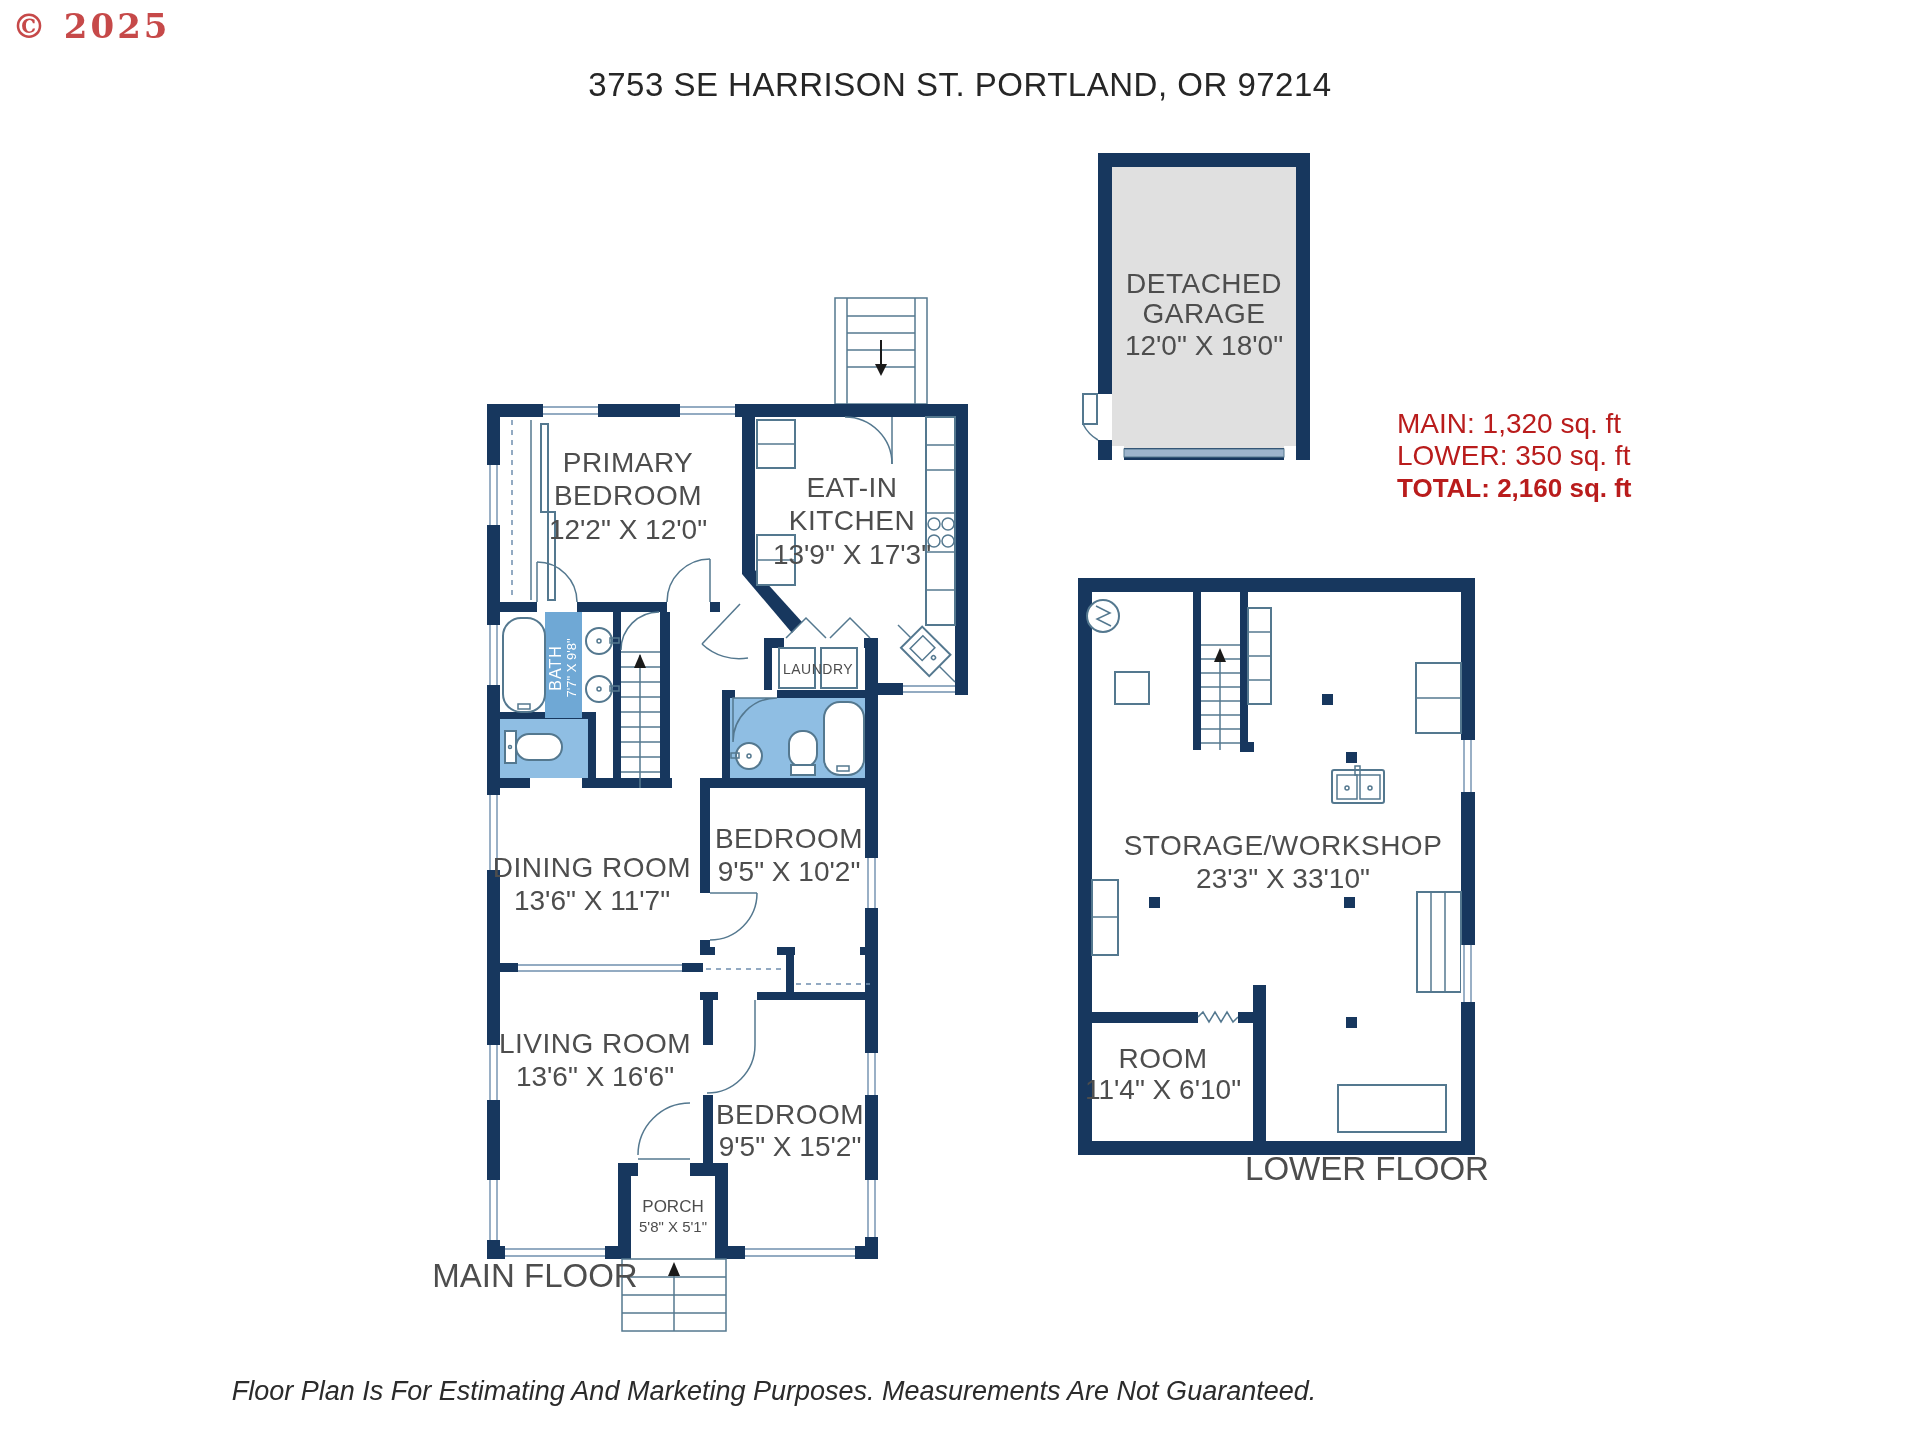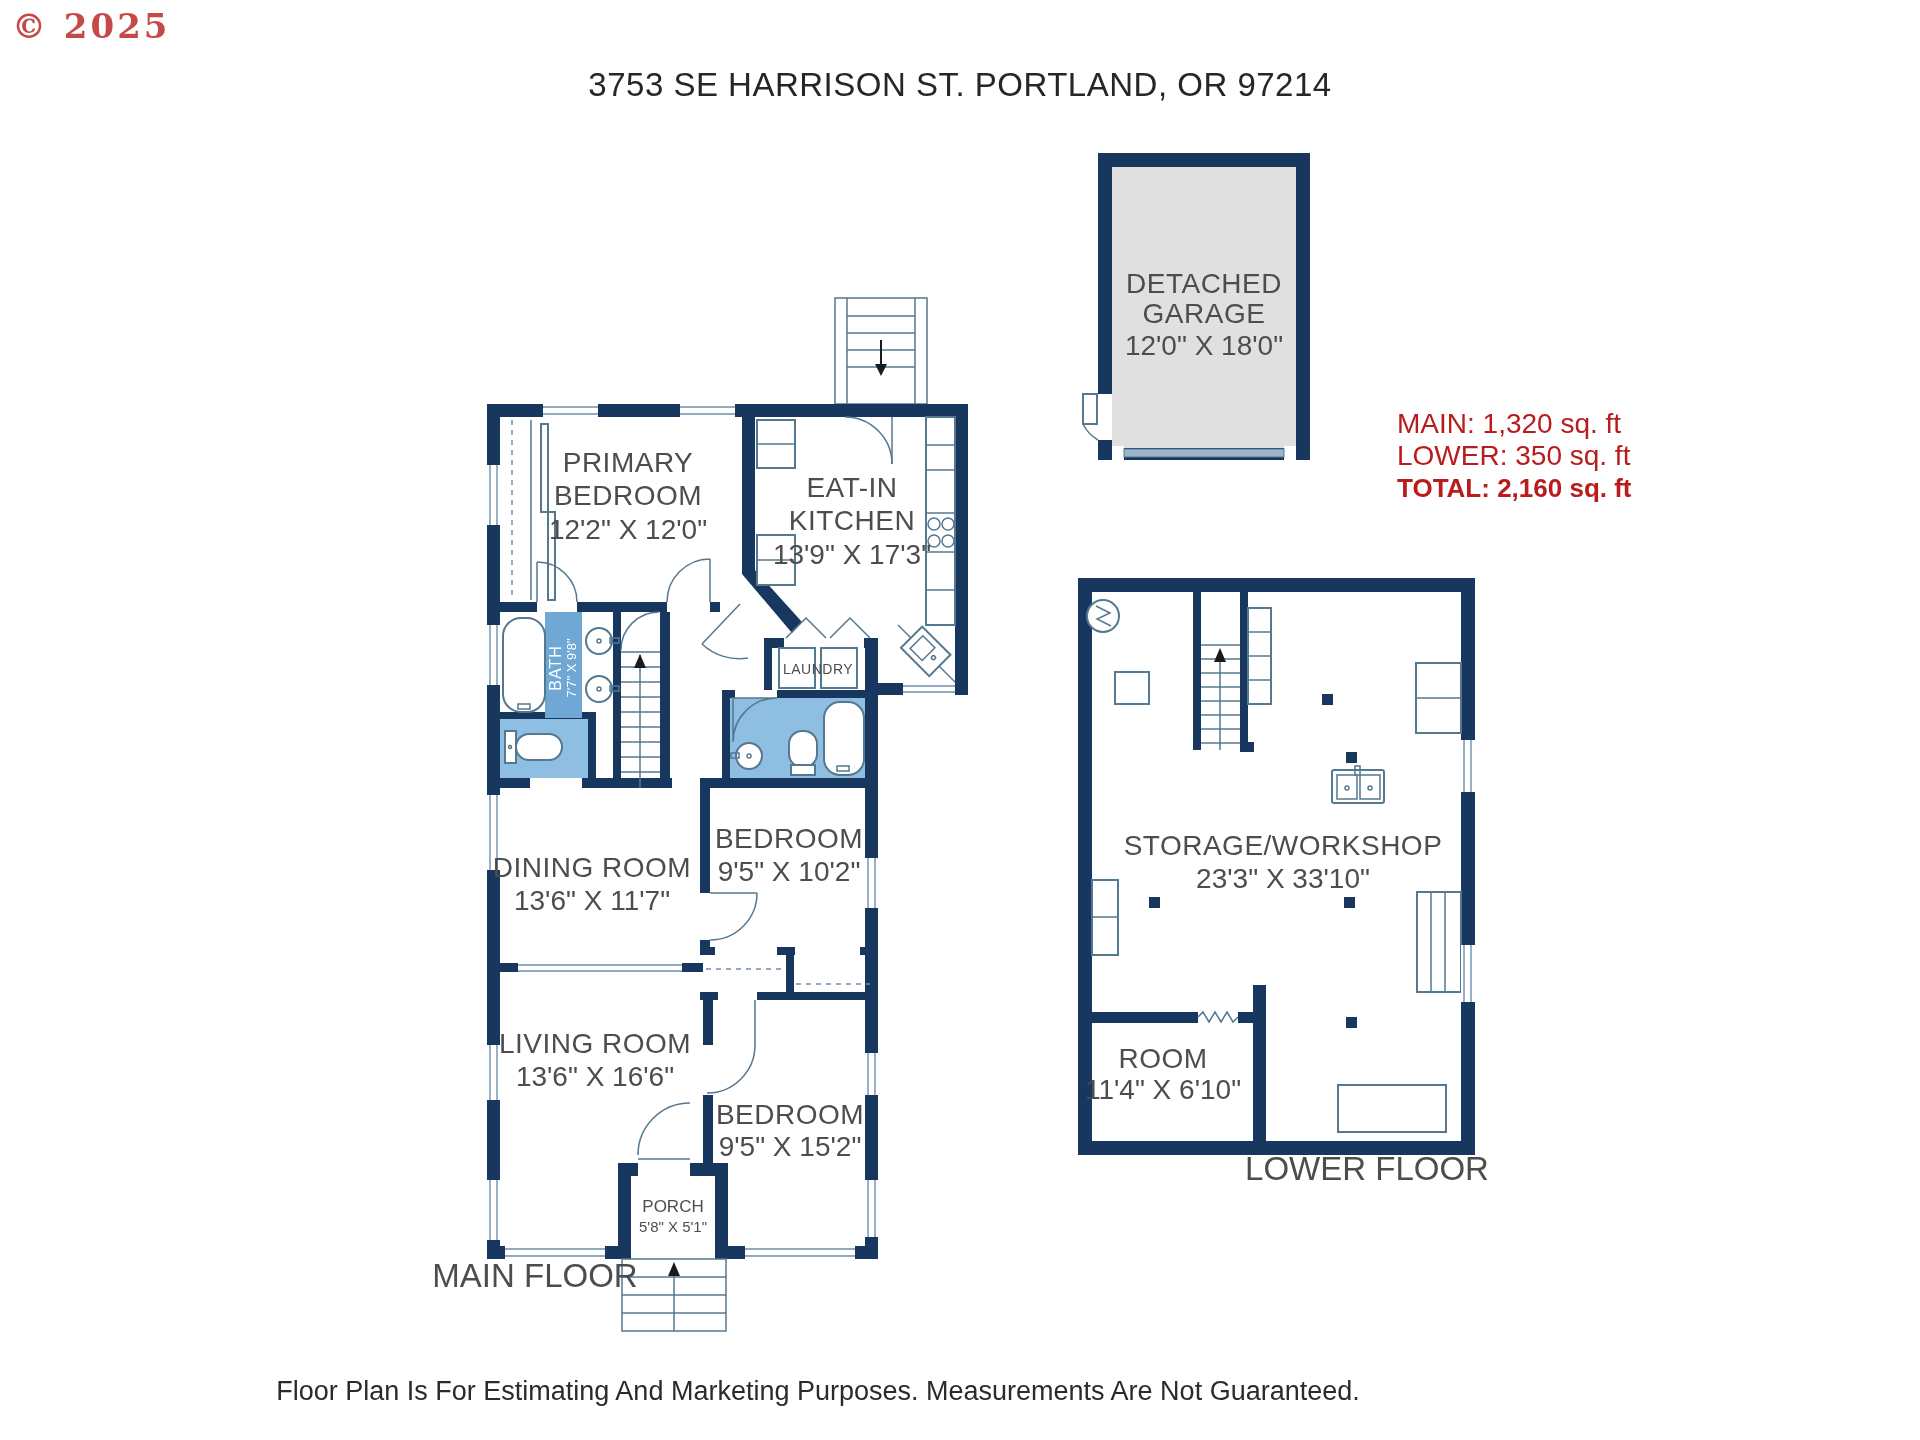--- a/index.html
+++ b/index.html
@@ -5,22 +5,22 @@
   html,body{margin:0;padding:0;background:#ffffff;}
   #canvas{position:relative;width:1920px;height:1440px;background:#fff;overflow:hidden;
           font-family:"Liberation Sans", sans-serif;}
   #plan-svg{position:absolute;left:0;top:0;width:1920px;height:1440px;}
   .abs{position:absolute;}
   .watermark{left:12px;top:6px;font-family:"DejaVu Serif",serif;font-weight:bold;
              font-size:34px;color:#b91c1c;opacity:.8;letter-spacing:3px;}
   .title{left:0;top:66px;width:1920px;text-align:center;font-size:33px;color:#262626;letter-spacing:.5px;}
   .sqft{left:1385px;top:408px;font-size:28px;color:#b91c1c;line-height:32px;white-space:nowrap;margin-left:12px;}
   .sqft .total{font-weight:bold;font-size:26px;}
-  .footer{left:0;top:1376px;width:1548px;text-align:center;
-          font-size:27px;color:#2b2b2b;padding-left:44px;}
+  .footer{left:0;top:1376px;width:1548px;text-align:center;font-style:italic;
+          font-size:27px;color:#2b2b2b;}
   
   text{font-family:"Liberation Sans", sans-serif;fill:#4d4d4d;}
   .room-name{font-size:28px;letter-spacing:.5px;}
   .room-dims{font-size:28px;}
   .floor-label{font-size:33px;}
   .small-name{font-size:17px;}
   .small-dims{font-size:15px;}
   .tiny-label{font-size:14px;letter-spacing:.5px;}
   .bath-label{font-size:16px;fill:#ffffff;letter-spacing:1px;}
   .bath-dims{font-size:13px;fill:#ffffff;}

